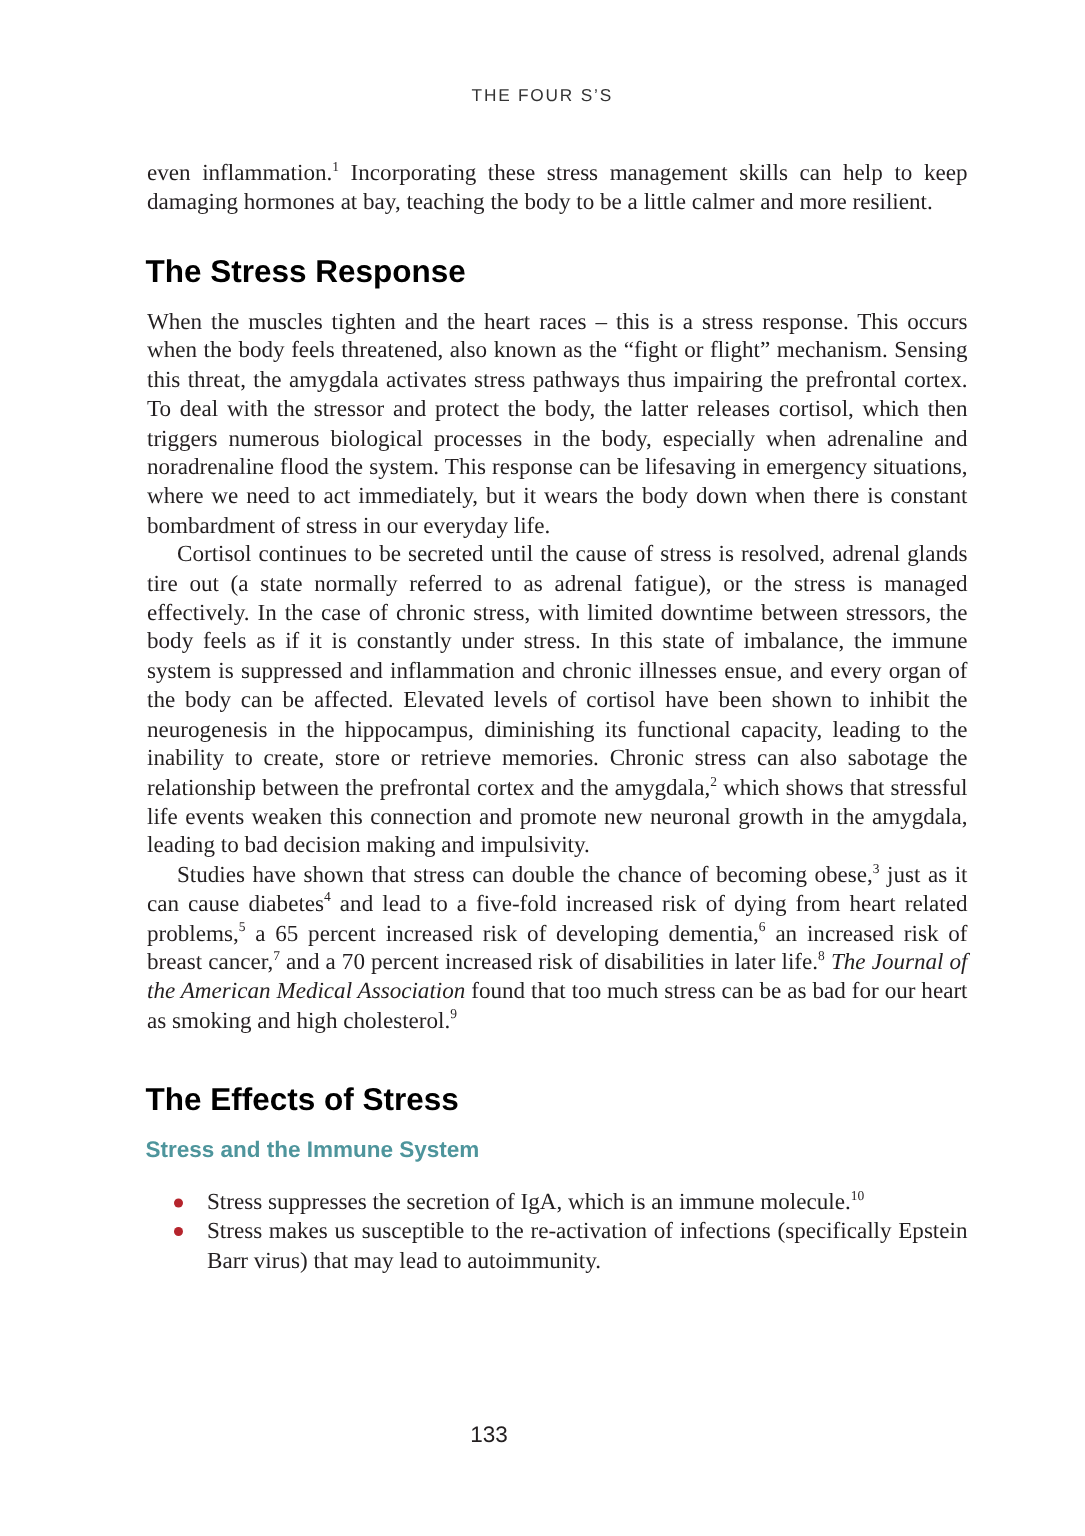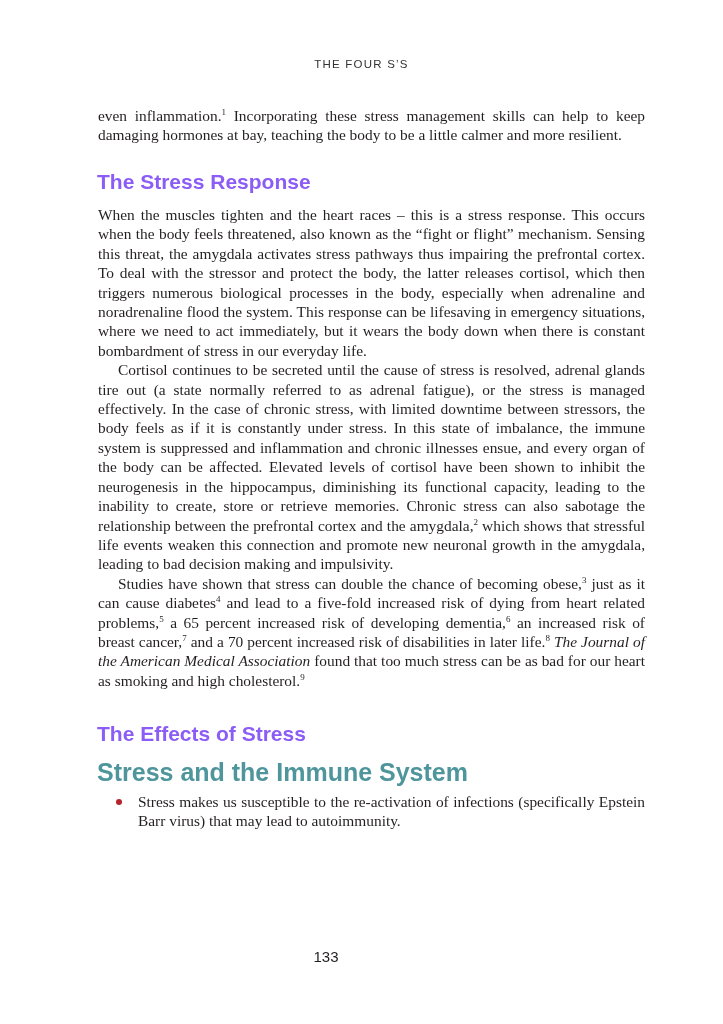--- a/index.html
+++ b/index.html
@@ -14,25 +14,25 @@
       position: absolute; left: 98px; width: 547px;
       font-family: "Liberation Serif", serif; font-size: 15.4px; line-height: 19.4px;
       color: #231f20; text-align: justify; margin: 0;
     }
     .body-text p { margin: 0; }
     .indent { text-indent: 20px; }
     sup { font-size: 9px; line-height: 0; vertical-align: super; }
     .h-red {
       position: absolute; left: 97px; margin: 0;
       font-family: "Liberation Sans", sans-serif; font-weight: bold; font-size: 21px;
-      color: #8b5cf6;
+      color: #000000;
     }
     .h-teal {
       position: absolute; left: 97px; margin: 0;
-      font-family: "Liberation Sans", sans-serif; font-weight: bold; font-size: 25px;
+      font-family: "Liberation Sans", sans-serif; font-weight: bold; font-size: 15px;
       color: #4e959c;
     }
     .bullets {
       position: absolute; left: 115px; width: 530px; list-style: none; margin: 0; padding: 0;
       font-family: "Liberation Serif", serif; font-size: 15.4px; line-height: 19.4px;
       color: #231f20; text-align: justify;
     }
     .bullets li { position: relative; padding-left: 23px; margin: 0; }
     .bullets li .dot {
       position: absolute; left: 1px; top: 7px; width: 6px; height: 6px; border-radius: 50%;
@@ -61,18 +61,19 @@
     <p>When the muscles tighten and the heart races – this is a stress response. This occurs when the body feels threatened, also known as the “fight or flight” mechanism. Sensing this threat, the amygdala activates stress pathways thus impairing the prefrontal cortex. To deal with the stressor and protect the body, the latter releases cortisol, which then triggers numerous biological processes in the body, especially when adrenaline and noradrenaline flood the system. This response can be lifesaving in emergency situations, where we need to act immediately, but it wears the body down when there is constant bombardment of stress in our everyday life.</p>
     <p class="indent"><span>Cortisol continues to be secreted until the cause of stress is resolved, adrenal glands tire out (a state normally referred to as adrenal fatigue), or the stress is managed effectively. In the case of chronic stress, with limited downtime between stressors, the body feels as if it is constantly under stress. In this state of imbalance, the immune system is suppressed and inflammation and chronic illnesses ensue, and every organ of the body can be affected. Elevated levels of cortisol have been shown to inhibit the neurogenesis in the hippocampus, diminishing its functional capacity, leading to the inability to create, store or retrieve memories. Chronic stress can also sabotage the relationship between the prefrontal cortex and the amygdala,</span><sup>2</sup><span> which shows that stressful life events weaken this connection and promote new neuronal growth in the amygdala, leading to bad decision making and impulsivity.</span></p>
     <p class="indent"><span>Studies have shown that stress can double the chance of becoming obese,</span><sup>3</sup><span> just as it can cause diabetes</span><sup>4</sup><span> and lead to a five-fold increased risk of dying from heart related problems,</span><sup>5</sup><span> a 65 percent increased risk of developing dementia,</span><sup>6</sup><span> an increased risk of breast cancer,</span><sup>7</sup><span> and a 70 percent increased risk of disabilities in later life.</span><sup>8</sup> <i>The Journal of the American Medical Association</i><span> found that too much stress can be as bad for our heart as smoking and high cholesterol.</span><sup>9</sup></p>
   </div>
 
   <h2 class="h-red" style="top:722px;">The Effects of Stress</h2>
 
   <h3 class="h-teal" style="top:758px;">Stress and the Immune System</h3>
 
   <ul class="bullets" style="top:792px;">
+    <li><span class="dot"></span><span>Stress suppresses the secretion of IgA, which is an immune molecule.</span><sup>10</sup></li>
     <li><span class="dot"></span><span>Stress makes us susceptible to the re-activation of infections (specifically Epstein Barr virus) that may lead to autoimmunity.</span></li>
   </ul>
 
   <div class="page-number">133</div>
 
 </div>
 
 </body></html>

